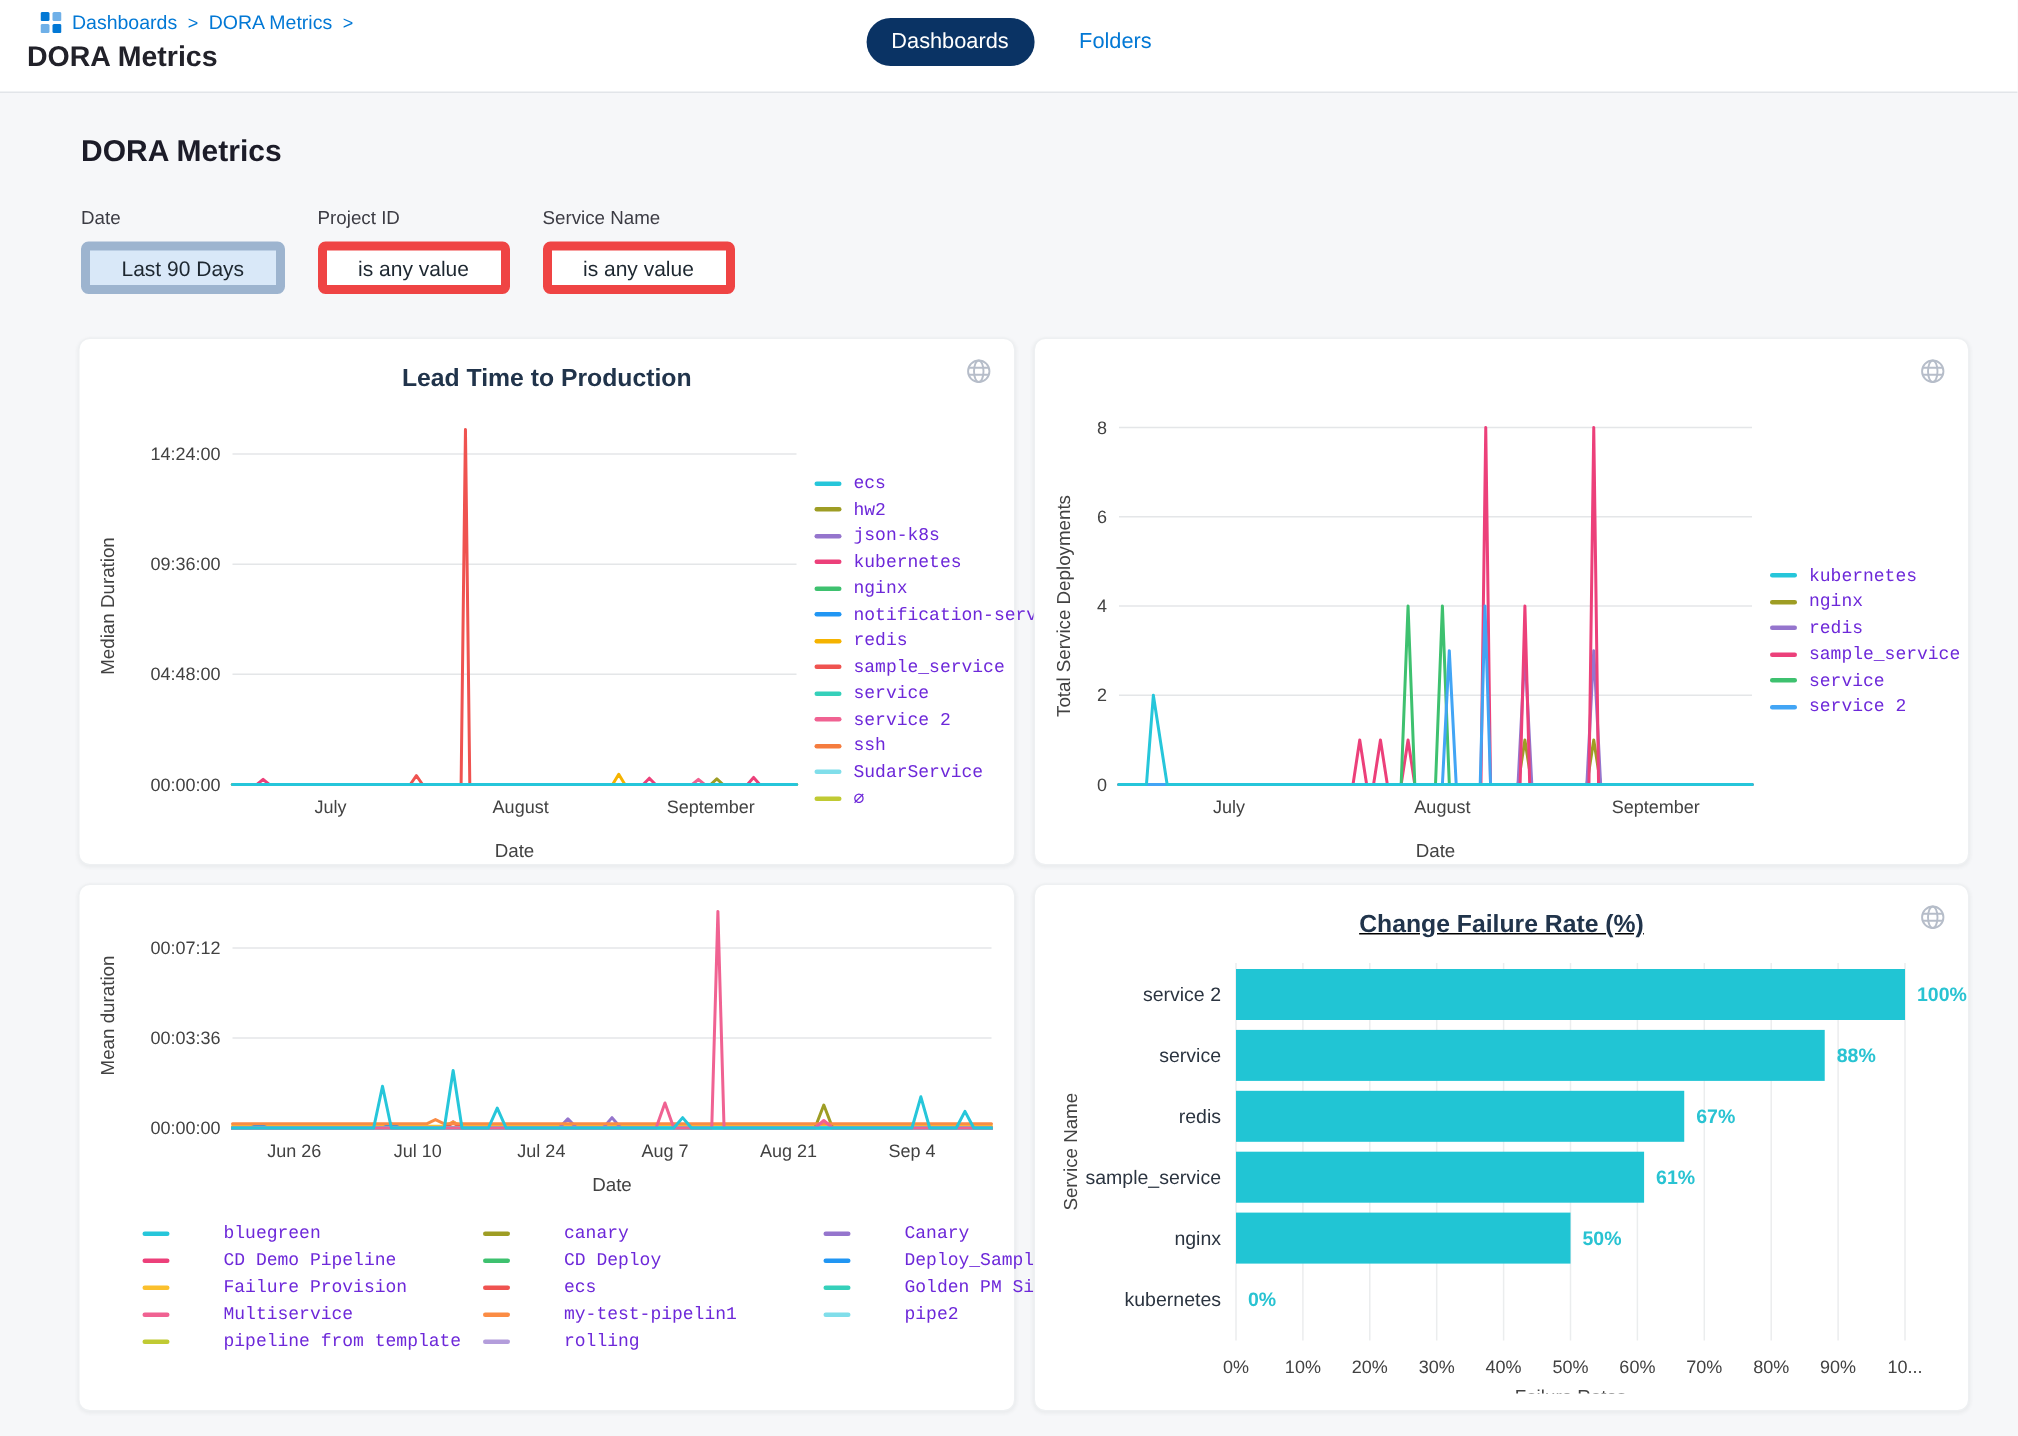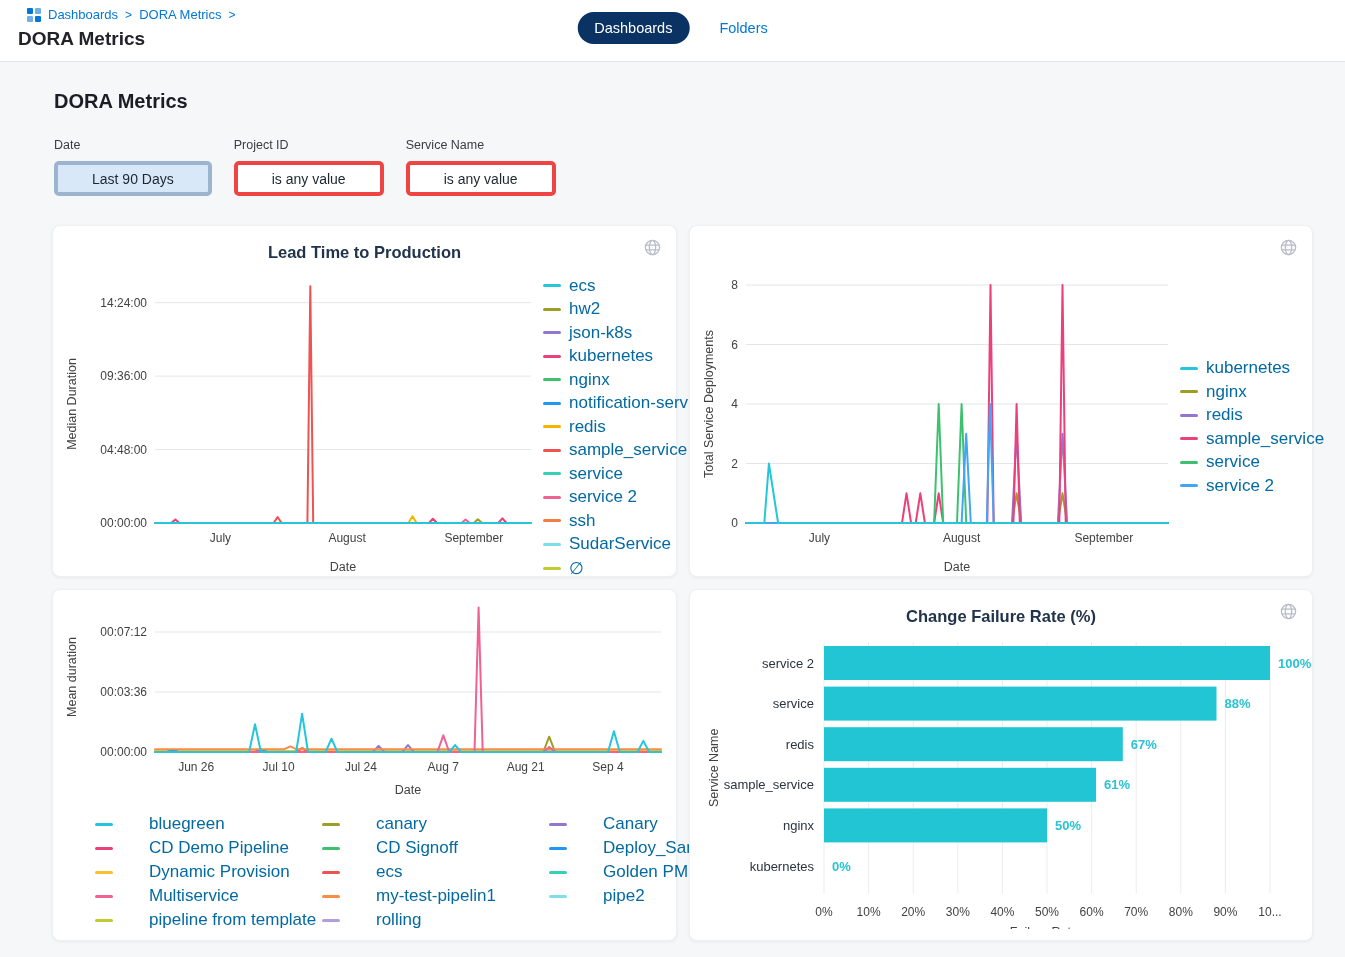--- a/index.html
+++ b/index.html
@@ -15,43 +15,43 @@
   .page-title { position:absolute; top:28px; left:18px; font-size:19px; font-weight:700; color:#22222a; }
   .tabs { position:absolute; top:12px; left:50%; transform:translateX(-50%); display:flex; align-items:center; gap:30px; }
   .tab-pill { background:#0a3364; color:#fff; font-size:14.5px; padding:8px 17px; border-radius:999px; cursor:pointer; }
   .tab-link { color:#0278d5; font-size:14.5px; cursor:pointer; }
 
   
   .content-title { position:absolute; top:90px; left:54px; font-size:20px; font-weight:700; color:#1c1c28; }
   .filters { position:absolute; top:138px; left:54px; display:flex; gap:22px; }
   .filter { display:flex; flex-direction:column; gap:9px; }
   .filter-label { font-size:12.5px; color:#3c3c44; }
-  .filter-btn { height:35px; padding:0 34px; font-size:14px; color:#1d2730; background:#fff; border:4px solid #ef4444; border-radius:5px; display:flex; align-items:center; justify-content:center; cursor:pointer; font-family:inherit; }
+  .filter-btn { height:35px; padding:0 21px; font-size:14px; color:#1d2730; background:#fff; border:6px solid #ef4444; border-radius:5px; display:flex; align-items:center; justify-content:center; cursor:pointer; font-family:inherit; }
   .filter-btn.active { background:#d9e8f8; border-color:#9db4cf; }
 
   
   .card { position:absolute; background:#fff; border-radius:8px; border:1px solid #eef0f2; box-shadow:0 1px 3px rgba(40,50,60,.07); }
   .card-1 { left:52px;  top:225px; width:625px; height:352px; }
   .card-2 { left:689px; top:225px; width:624px; height:352px; }
   .card-3 { left:52px;  top:589px; width:625px; height:352px; }
-  .card-4 { left:689px; top:589px; width:624px; height:352px; }
+  .card-4 { left:689px; top:589px; width:624px; height:352px;text-decoration:underline; }
   .card-head { position:relative; height:45px; display:flex; align-items:center; justify-content:center; }
   .card-title { font-size:16.5px; font-weight:600; color:#21344b; margin-top:8px; }
   .globe { position:absolute; right:14px; top:12px; width:19px; height:19px; cursor:pointer; }
   .card-flex { display:flex; padding-left:10px; }
   .card-col { display:flex; flex-direction:column; padding-left:10px; }
 
   
   .legend-right { display:flex; flex-direction:column; gap:3.5px; align-self:center; width:140px; }
   .legend-grid { display:grid; grid-template-rows:repeat(5,auto); grid-auto-flow:column; grid-auto-columns:max-content;
                  column-gap:52px; row-gap:4px; margin:8px 0 0 32px; }
   .legend-item { display:flex; align-items:center; gap:8px; cursor:pointer; }
   .legend-grid .legend-item { width:175px;gap:36px; }
   .swatch { width:18px; height:3px; border-radius:2px; flex:0 0 18px; }
-  .legend-label { font-size:17px; color:#0369a1; white-space:nowrap; }
+  .legend-label { font-size:12px; color:#6d28d9; white-space:nowrap;font-family:Liberation Mono, monospace; }
 
   
   .tick       { font:12px "Liberation Sans",sans-serif; fill:#424242; }
   .axis-title { font:12.5px "Liberation Sans",sans-serif; fill:#424242; }
   .bar-cat    { font:13px "Liberation Sans",sans-serif; fill:#2b3440; }
   .bar-val    { font:bold 13px "Liberation Sans",sans-serif; fill:#29c3d2; }
 </style>
 </head>
 <body>
 
@@ -285,37 +285,37 @@
           <div class="legend-item">
             <span class="swatch" style="background: rgb(38, 198, 218);"></span>
             <span class="legend-label">bluegreen</span>
           </div>
           <div class="legend-item">
             <span class="swatch" style="background: rgb(236, 64, 122);"></span>
             <span class="legend-label">CD Demo Pipeline</span>
           </div>
           <div class="legend-item">
             <span class="swatch" style="background: rgb(251, 192, 45);"></span>
-            <span class="legend-label">Dynamic Provision</span>
+            <span class="legend-label">Failure Provision</span>
           </div>
           <div class="legend-item">
             <span class="swatch" style="background: rgb(240, 98, 146);"></span>
             <span class="legend-label">Multiservice</span>
           </div>
           <div class="legend-item">
             <span class="swatch" style="background: rgb(192, 202, 51);"></span>
             <span class="legend-label">pipeline from template</span>
           </div>
           <div class="legend-item">
             <span class="swatch" style="background: rgb(158, 157, 36);"></span>
             <span class="legend-label">canary</span>
           </div>
           <div class="legend-item">
             <span class="swatch" style="background: rgb(62, 193, 111);"></span>
-            <span class="legend-label">CD Signoff</span>
+            <span class="legend-label">CD Deploy</span>
           </div>
           <div class="legend-item">
             <span class="swatch" style="background: rgb(239, 83, 80);"></span>
             <span class="legend-label">ecs</span>
           </div>
           <div class="legend-item">
             <span class="swatch" style="background: rgb(251, 140, 68);"></span>
             <span class="legend-label">my-test-pipelin1</span>
           </div>
           <div class="legend-item">

